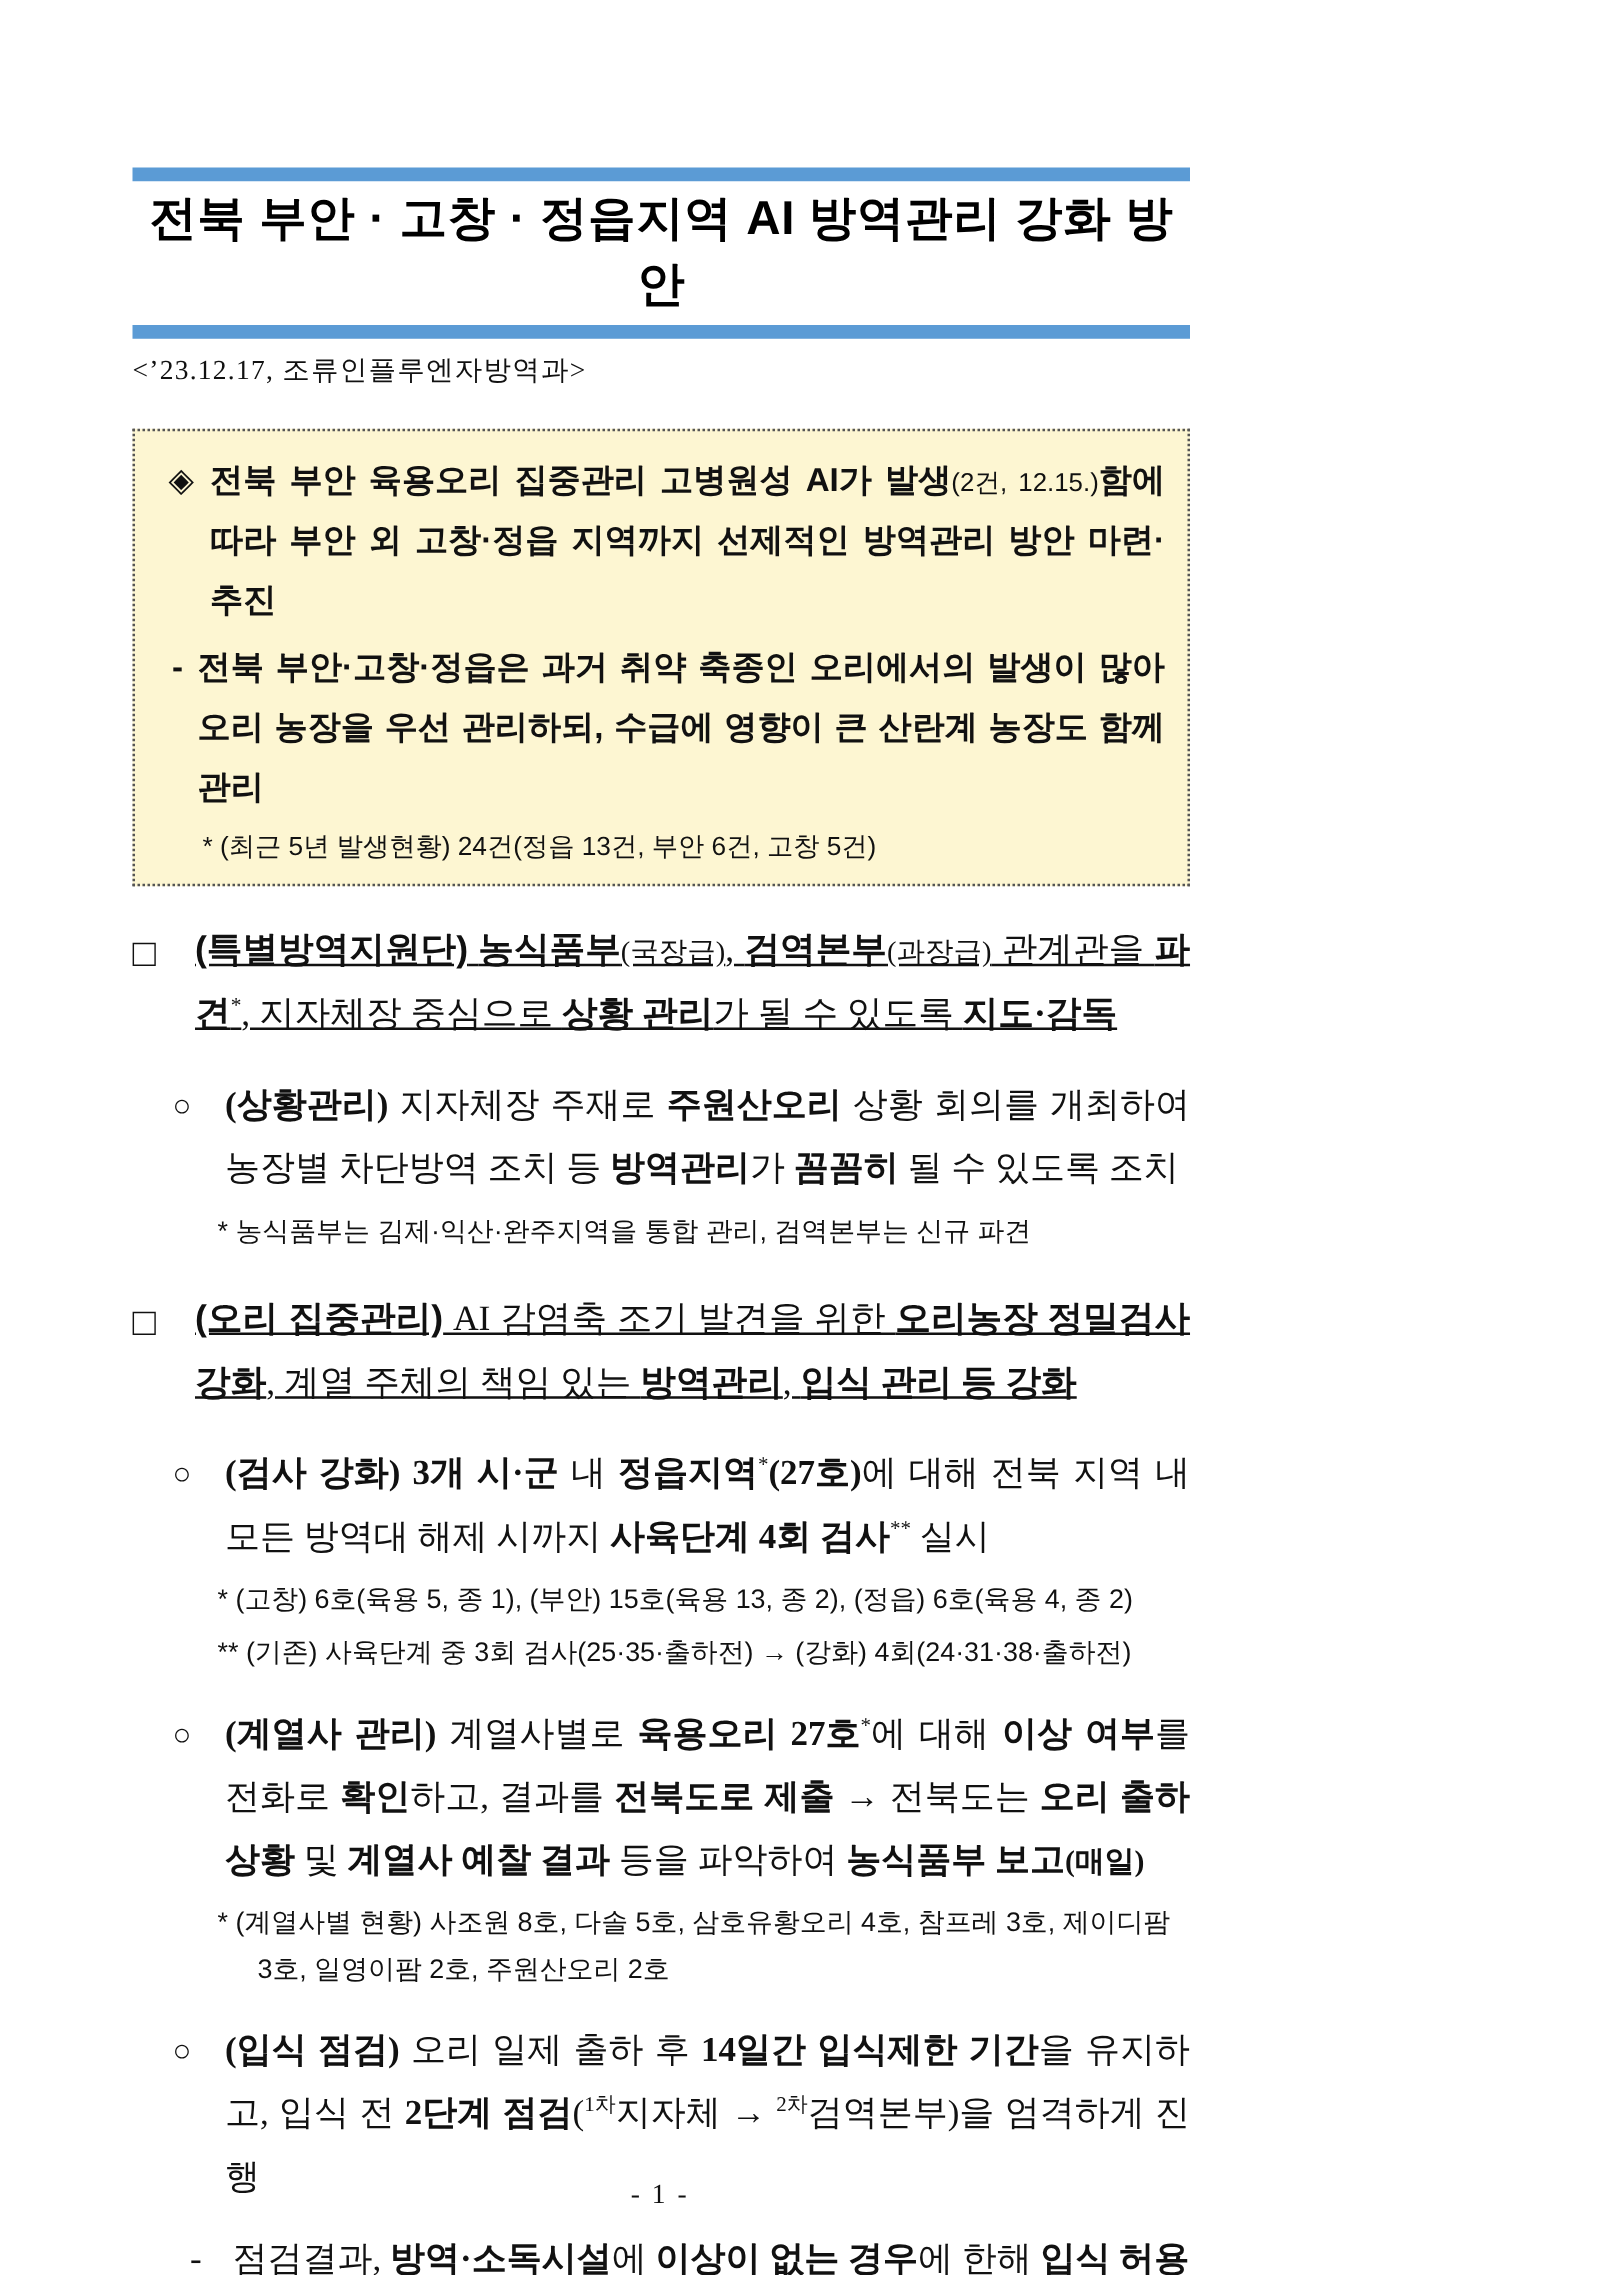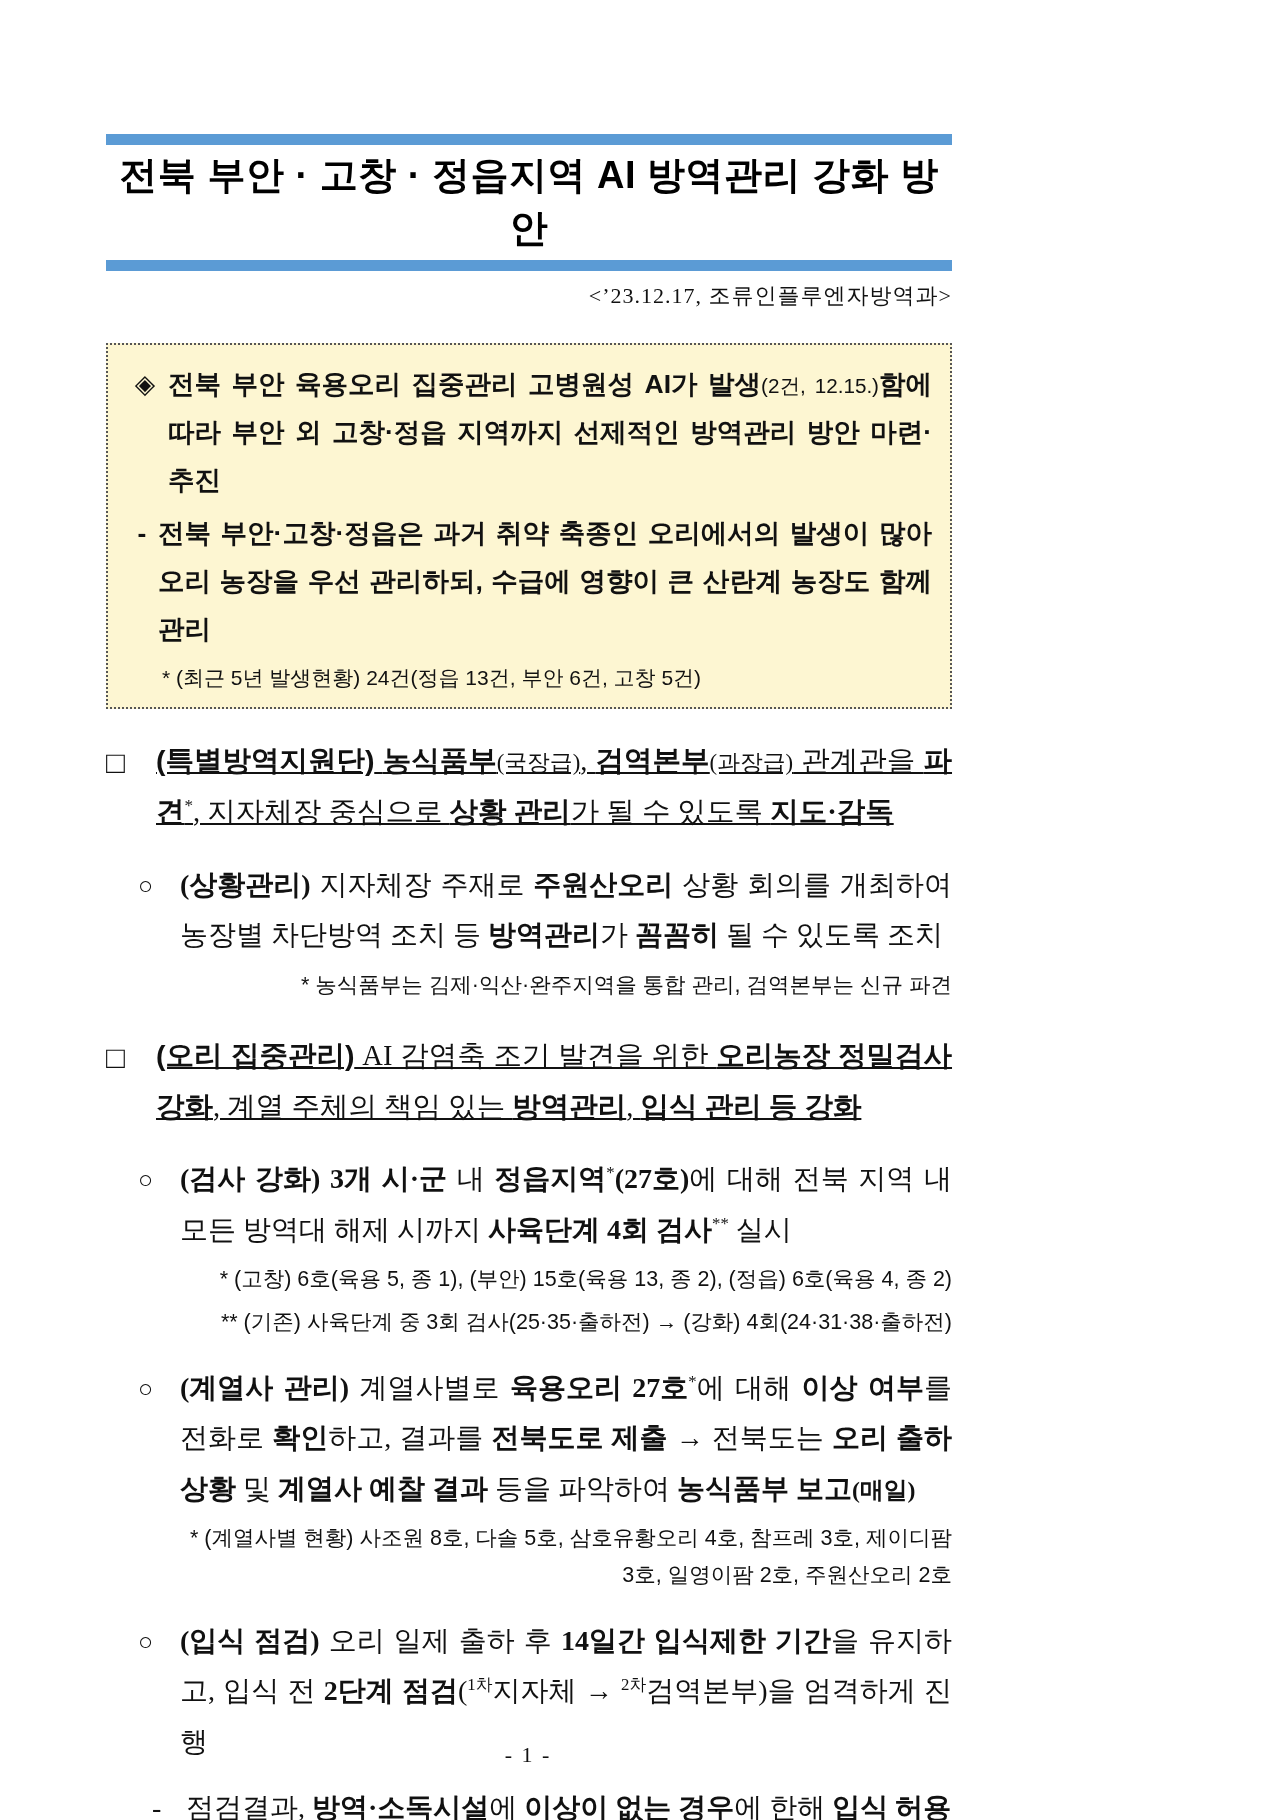--- a/index.html
+++ b/index.html
@@ -17,21 +17,21 @@
     font-family:"Liberation Serif","DejaVu Serif",serif;
   }
   
   .bar{height:11px;background:var(--blue);}
   h1{
     margin:4px 0 5px 0;text-align:center;
     font-family:"Liberation Sans","DejaVu Sans",sans-serif;
     font-weight:bold;font-size:38px;line-height:1.4;letter-spacing:0.5px;color:#000;
   }
   .dateline{
-    margin-top:10px;text-align:right;font-size:22px;letter-spacing:1px;
+    margin-top:10px;text-align:left;font-size:22px;letter-spacing:1px;
     font-family:"Liberation Serif","DejaVu Serif",serif;
   }
   
   .summary-box{
     margin-top:32px;background:var(--box-bg);
     border:2px dotted var(--box-border);
     padding:16px 18px 12px 14px;
     font-family:"Liberation Sans","DejaVu Sans",sans-serif;
   }
   .box-line{display:flex;font-size:26.5px;line-height:1.8;font-weight:bold;}
@@ -52,21 +52,21 @@
   .sec .txt{flex:1;text-align:justify;text-decoration:underline;}
   .sub{display:flex;margin:22px 0 0 32px;font-size:28px;line-height:1.8;}
   .sub .marker{flex:none;width:42px;font-size:25px;padding-top:3px;}
   .sub .txt{flex:1;text-align:justify;}
   .dash-line{display:flex;margin:16px 0 0 46px;font-size:28px;line-height:1.75;}
   .dash-line .marker{flex:none;width:34px;}
   .dash-line .txt{flex:1;text-align:justify;}
   .fn{
     margin:6px 0 0 68px;font-size:21.5px;line-height:1.72;
     font-family:"Liberation Sans","DejaVu Sans",sans-serif;
-    padding-left:32px;text-indent:-32px;text-align:right;
+    padding-left:32px;text-indent:-32px;
   }
   
   .b{font-weight:bold;}
   .hb{font-family:"Liberation Sans","DejaVu Sans",sans-serif;font-weight:bold;}
   .sm{font-size:78%;font-weight:normal;}
   .psm{font-size:80%;}
   .bsm{font-weight:bold;font-size:85%;}
   .sup{vertical-align:super;font-size:60%;line-height:0;}
   
   .pagenum{

